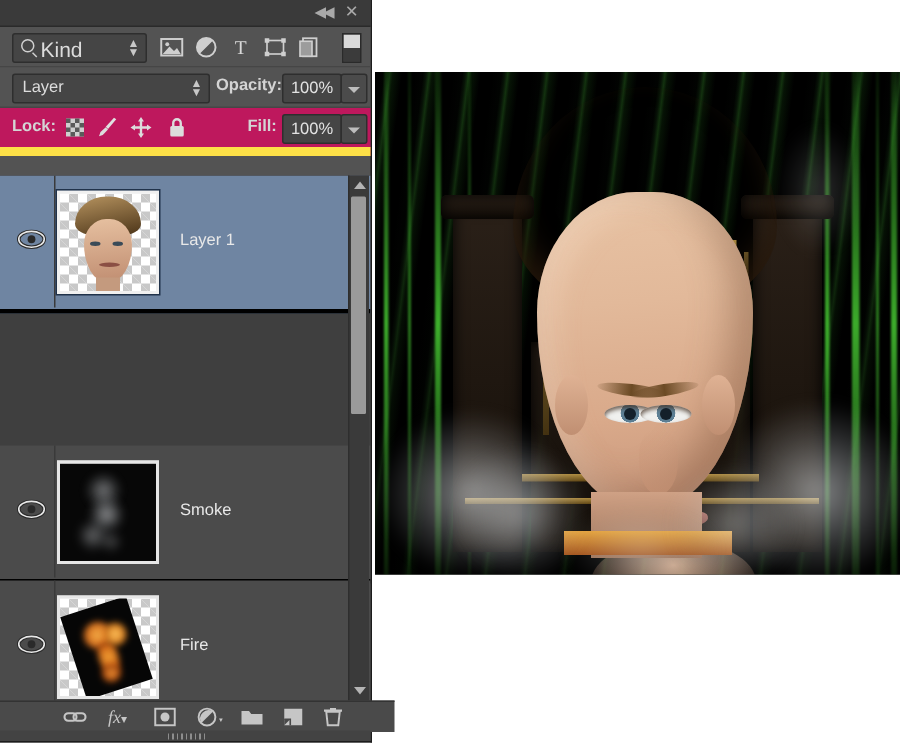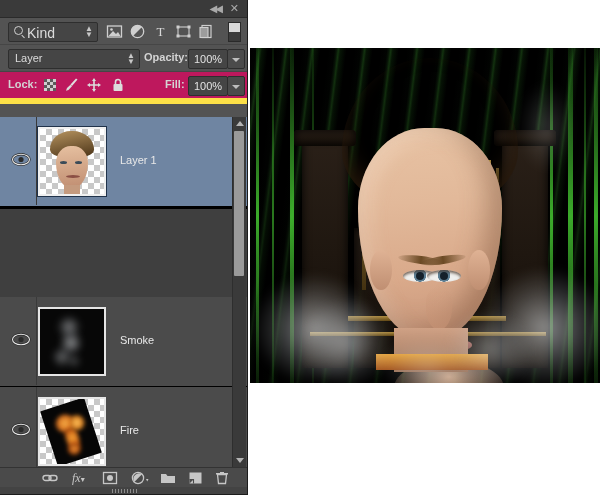--- a/index.html
+++ b/index.html
@@ -163,21 +163,21 @@
   .scrollbar{position:absolute;right:1px;top:117px;width:13px;height:350px;background:#3a3a3a;
     border-left:1px solid #2e2e2e;cursor:pointer;}
   .sb-up,.sb-dn{position:absolute;left:3px;width:0;height:0;
     border-left:4px solid transparent;border-right:4px solid transparent;}
   .sb-up{top:4px;border-bottom:5px solid #b4b4b4;}
   .sb-dn{bottom:4px;border-top:5px solid #b4b4b4;}
   .sb-thumb{position:absolute;left:1px;top:14px;width:10px;height:145px;
     background:#9a9a9a;border-radius:1px;cursor:pointer;}
 
   .bottombar{position:absolute;left:0;top:467px;width:247px;height:20px;
-    background:#4a4a4a;border-top:1px solid #333;}
+    background:#4a4a4a;border-top:1px solid #333;padding-left:16px;}
   .bicon{position:absolute;top:3px;height:14px;cursor:pointer;color:#c6c6c6;}
   .grip{position:absolute;left:0;top:487px;width:247px;height:7px;background:#434343;}
   .grip:after{content:"";position:absolute;left:112px;top:2px;width:26px;height:4px;
     background:repeating-linear-gradient(90deg,#8d8d8d 0 1px,transparent 1px 3px);}
 </style>
 </head>
 <body>
 
 <div id="photo">
   <div class="ph-bg"></div>

